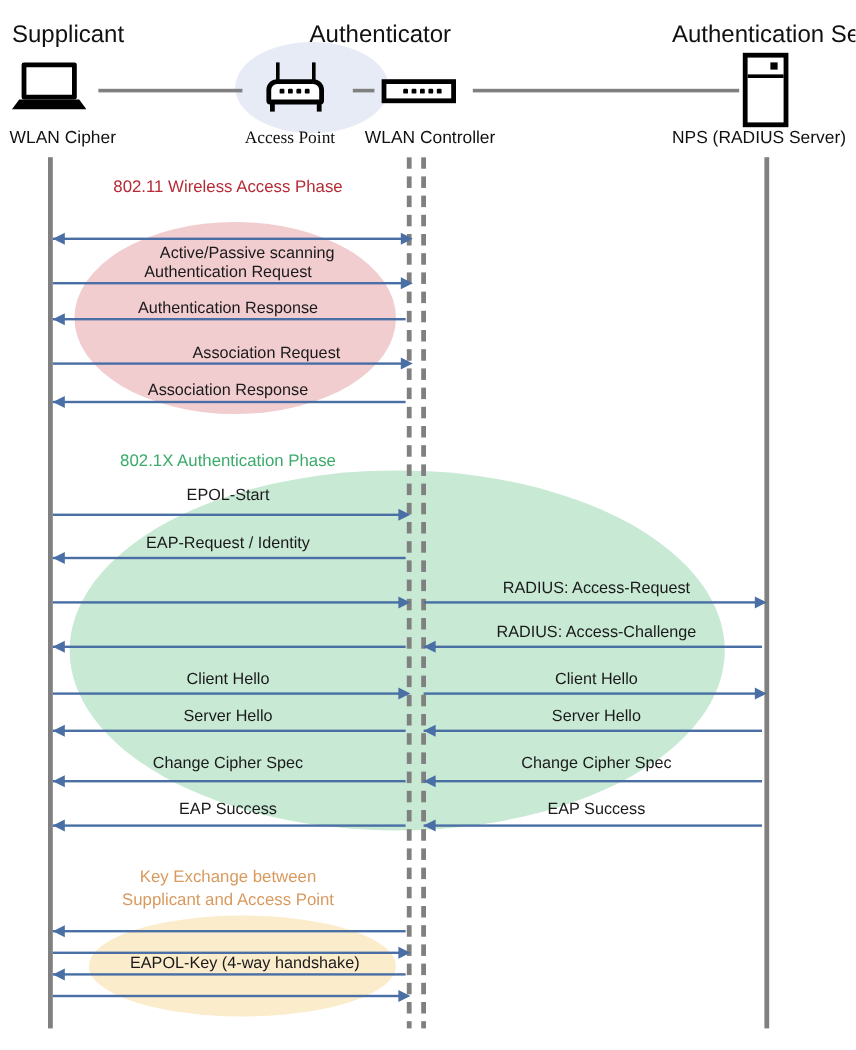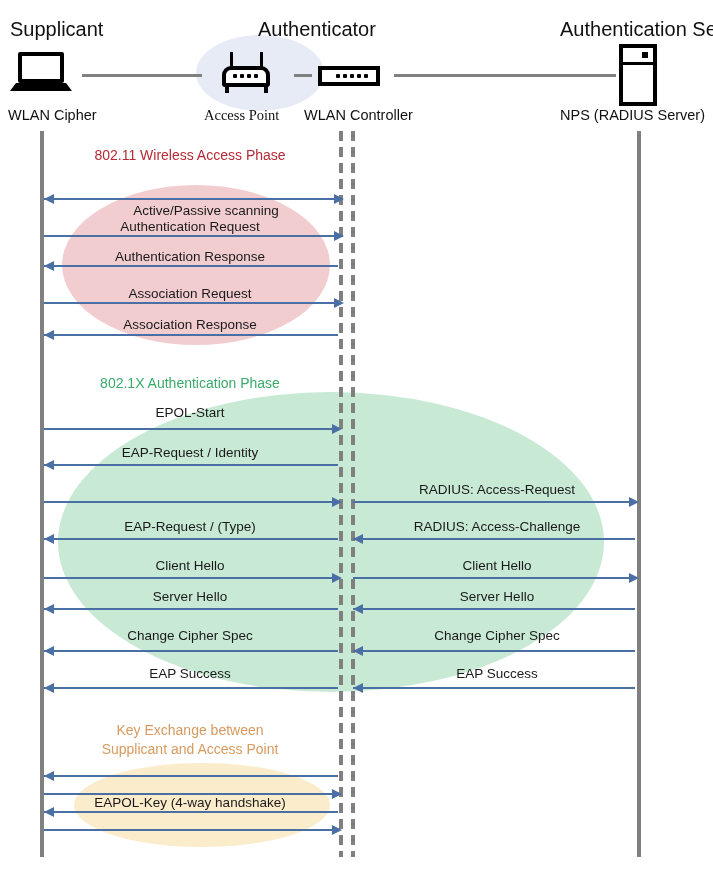--- a/index.html
+++ b/index.html
@@ -268,42 +268,41 @@
   <div class="arrow-head left" style="left:44px;  top:194px;"></div>
 
   <div class="msg-label" style="left:40px; top:219px; width:300px;">Authentication Request</div>
   <div class="arrow-line" style="left:44px; top:235px; width:294px;"></div>
   <div class="arrow-head right" style="left:334px; top:231px;"></div>
 
   <div class="msg-label" style="left:40px; top:249px; width:300px;">Authentication Response</div>
   <div class="arrow-line" style="left:44px; top:265px; width:294px;"></div>
   <div class="arrow-head left" style="left:44px; top:261px;"></div>
 
-  <div class="msg-label" style="left:40px; top:286px; width:300px;">Association Request</div>
+  <div class="msg-label" style="left:40px; top:286px; width:300px;padding-left:32px;">Association Request</div>
   <div class="arrow-line" style="left:44px; top:302px; width:294px;"></div>
   <div class="arrow-head right" style="left:334px; top:298px;"></div>
 
   <div class="msg-label" style="left:40px; top:317px; width:300px;">Association Response</div>
   <div class="arrow-line" style="left:44px; top:334px; width:294px;"></div>
   <div class="arrow-head left" style="left:44px; top:330px;"></div>
 
   <div class="phase-title" style="left:40px; top:374px; width:300px; color:#3aab6a;">802.1X Authentication Phase</div>
 
   <div class="msg-label" style="left:40px; top:405px; width:300px;">EPOL-Start</div>
   <div class="arrow-line" style="left:44px; top:428px; width:294px;"></div>
   <div class="arrow-head right" style="left:332px; top:424px;"></div>
 
   <div class="msg-label" style="left:40px; top:445px; width:300px;">EAP-Request / Identity</div>
   <div class="arrow-line" style="left:44px; top:464px; width:294px;"></div>
   <div class="arrow-head left" style="left:44px; top:460px;"></div>
 
   <div class="arrow-line" style="left:44px; top:501px; width:294px;"></div>
   <div class="arrow-head right" style="left:332px; top:497px;"></div>
 
-  <div class="msg-label" style="left:40px; top:519px; width:300px;">EAP-Request / (Type)</div>
   <div class="arrow-line" style="left:44px; top:538px; width:294px;"></div>
   <div class="arrow-head left" style="left:44px; top:534px;"></div>
 
   <div class="msg-label" style="left:40px; top:558px; width:300px;">Client Hello</div>
   <div class="arrow-line" style="left:44px; top:577px; width:294px;"></div>
   <div class="arrow-head right" style="left:332px; top:573px;"></div>
 
   <div class="msg-label" style="left:40px; top:589px; width:300px;">Server Hello</div>
   <div class="arrow-line" style="left:44px; top:608px; width:294px;"></div>
   <div class="arrow-head left" style="left:44px; top:604px;"></div>
@@ -342,20 +341,20 @@
 
   <div class="phase-title" style="left:40px; top:740px; width:300px; color:#d89a5e;">Supplicant and Access Point</div>
   <div class="phase-title" style="left:40px; top:721px; width:300px; color:#d89a5e;">Key Exchange between</div>
 
   <div class="arrow-line" style="left:44px; top:775px; width:294px;"></div>
   <div class="arrow-head left" style="left:44px; top:771px;"></div>
 
   <div class="arrow-line" style="left:44px; top:793px; width:294px;"></div>
   <div class="arrow-head right" style="left:332px; top:789px;"></div>
 
-  <div class="msg-label" style="left:40px; top:795px; width:300px;">EAPOL-Key (4-way handshake)</div>
+  <div class="msg-label" style="left:54px; top:795px; width:300px;">EAPOL-Key (4-way handshake)</div>
   <div class="arrow-line" style="left:44px; top:811px; width:294px;"></div>
   <div class="arrow-head left" style="left:44px; top:807px;"></div>
 
   <div class="arrow-line" style="left:44px; top:829px; width:294px;"></div>
   <div class="arrow-head right" style="left:332px; top:825px;"></div>
 
 </div>
 
 </body></html>

